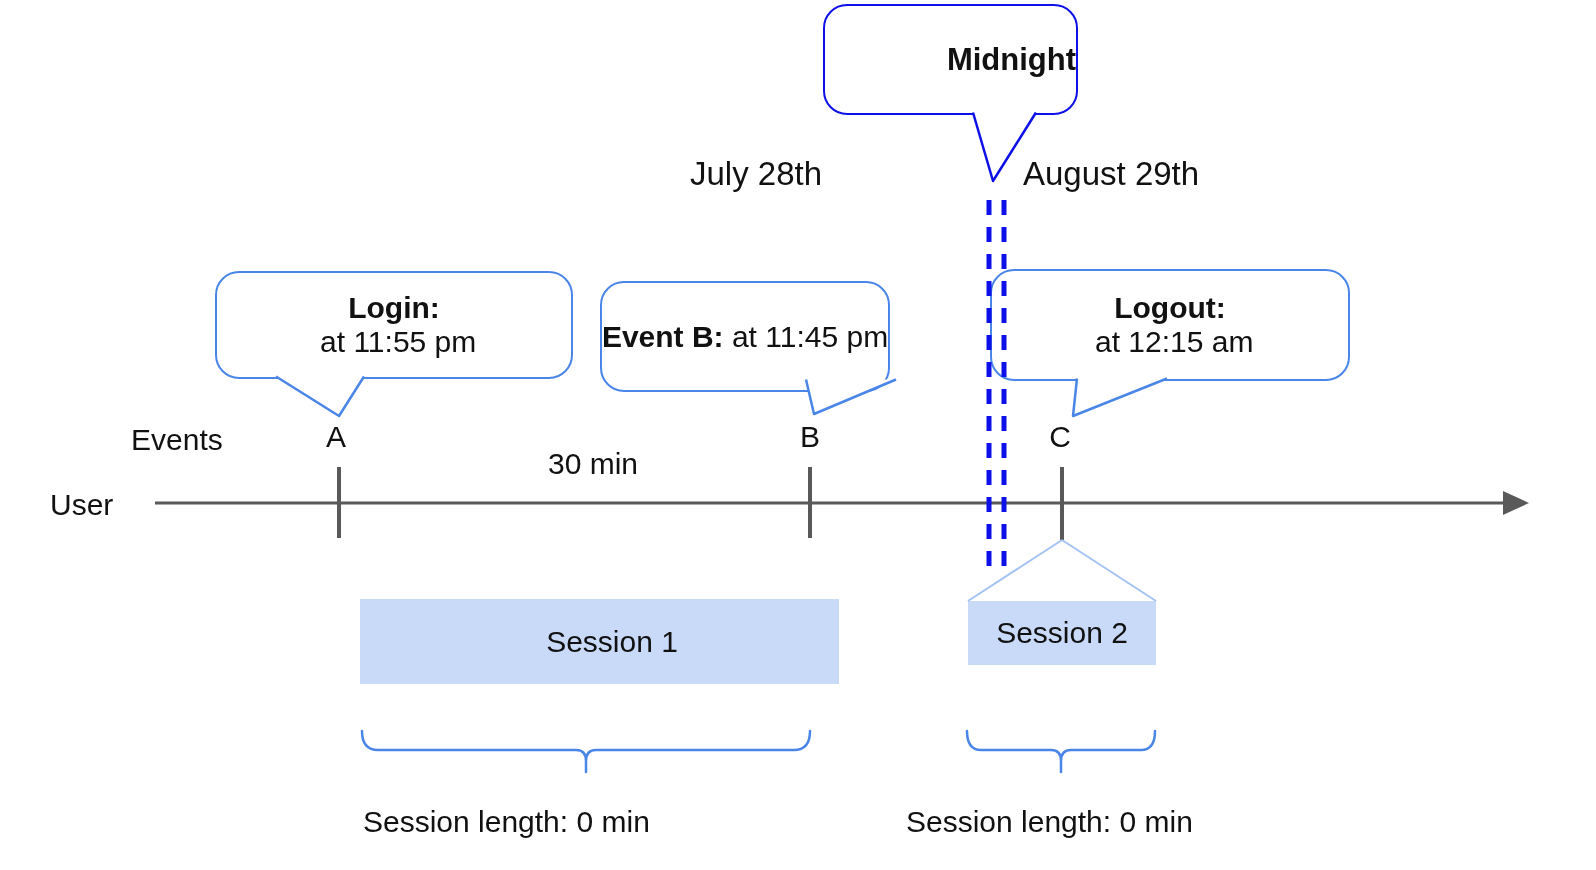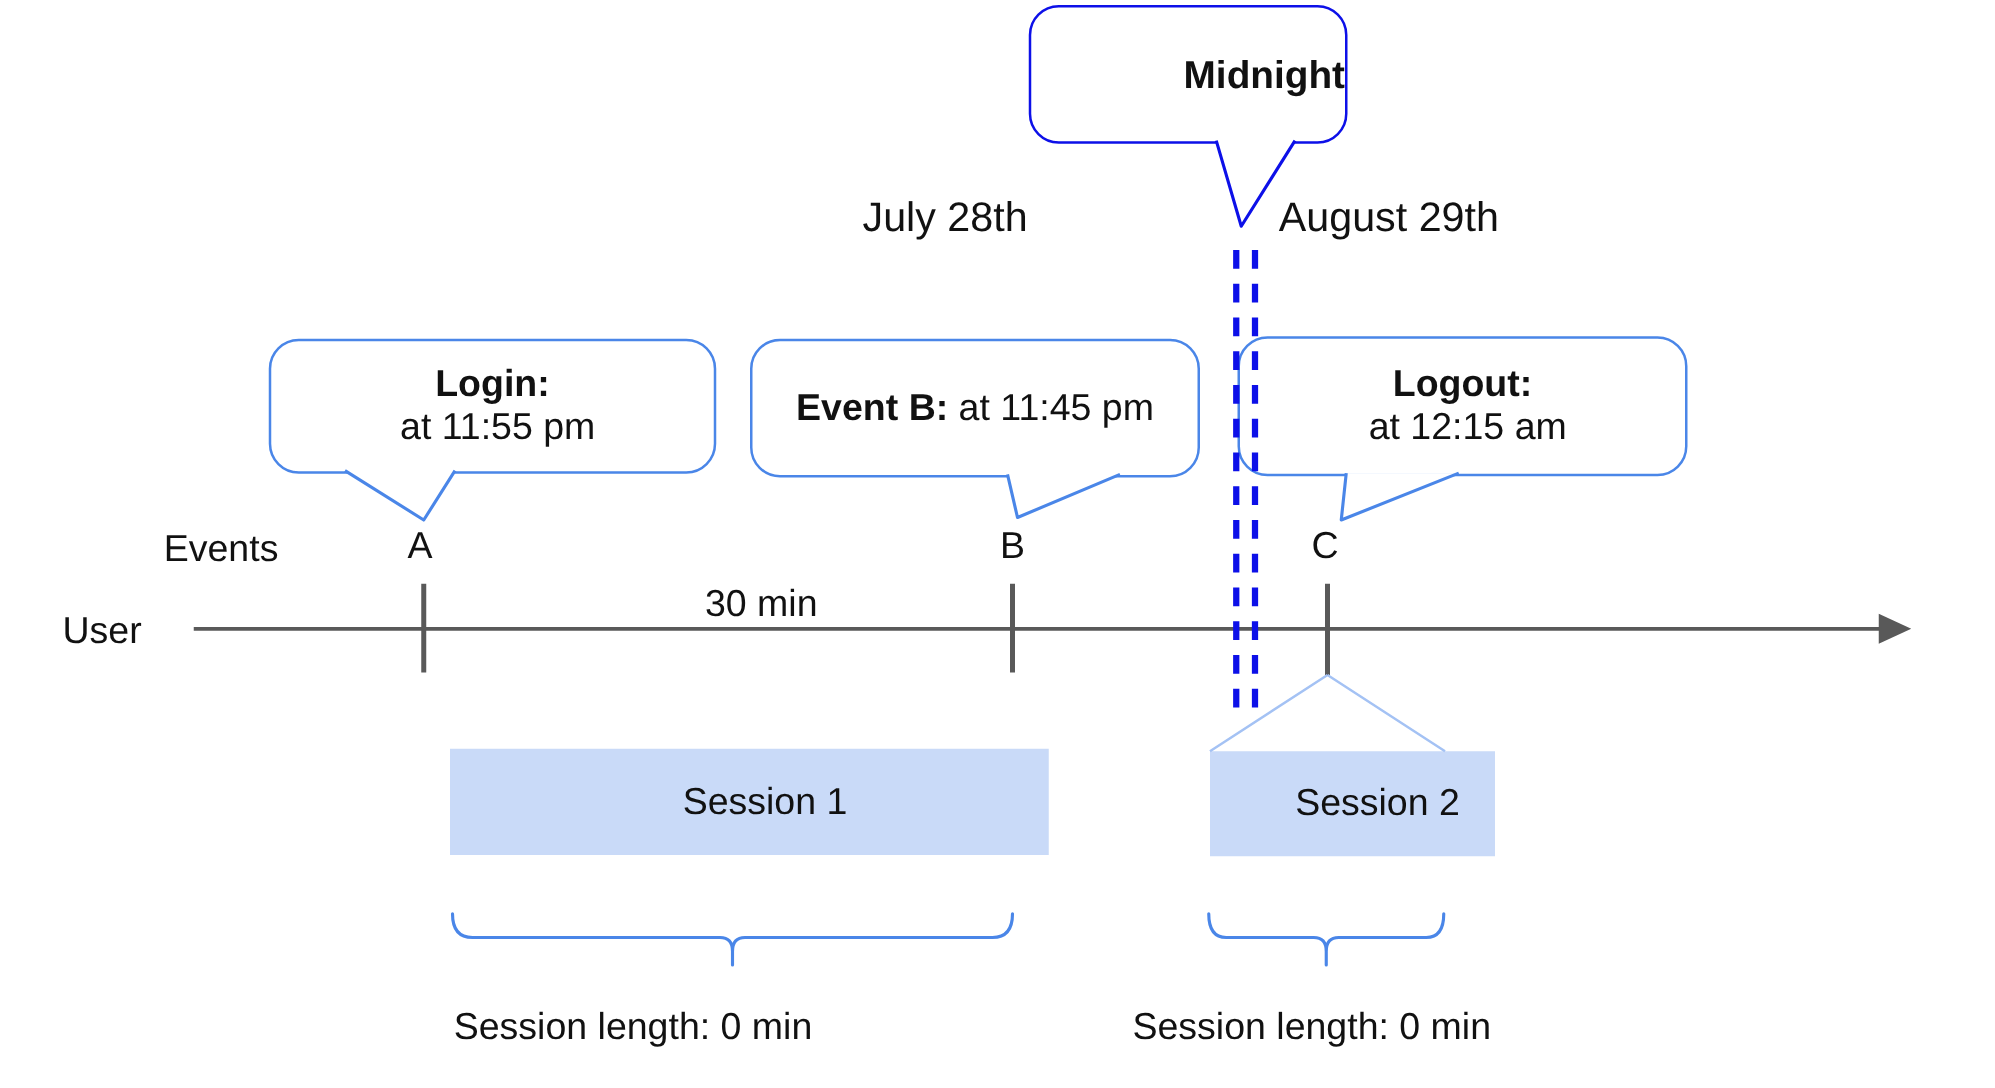--- a/index.html
+++ b/index.html
@@ -57,43 +57,43 @@
 
   <div class="callout midnight" style="left: 823px; top: 4px; width: 255px; height: 111px; border-color: rgb(13, 16, 232); justify-content: flex-end;">
     <span>Midnight</span>
   </div>
 
   <div class="callout" style="left: 215px; top: 271px; width: 358px; height: 108px; border-color: rgb(74, 134, 232); flex-direction: column;">
     <span class="b">Login:</span>
       <span> at 11:55 pm</span>
   </div>
 
-  <div class="callout" style="left: 600px; top: 271px; width: 360px; height: 111px; border-color: rgb(74, 134, 232);">
+  <div class="callout" style="left: 600px; top: 281px; width: 290px; height: 111px; border-color: rgb(74, 134, 232);">
     <span class="b">Event B:</span>
       <span> at 11:45 pm</span>
   </div>
 
   <div class="callout" style="left: 990px; top: 269px; width: 360px; height: 112px; border-color: rgb(74, 134, 232); flex-direction: column;">
     <span class="b">Logout:</span>
       <span> at 12:15 am</span>
   </div>
 
   <div class="lbl" style="left:131px; top:423px;">Events</div>
   <div class="lbl" style="left:50px; top:488px;">User</div>
 
   <div class="lbl ctr" style="left:336px; top:420px;">A</div>
   <div class="lbl ctr" style="left:810px; top:420px;">B</div>
   <div class="lbl ctr" style="left:1060px; top:420px;">C</div>
 
-  <div class="lbl ctr" style="left:593px; top:467px;margin-left:16px;">30 min</div>
+  <div class="lbl ctr" style="left:593px; top:447px;">30 min</div>
 
   <div class="session-box" style="left: 360px; top: 599px; width: 454px; height: 85px; background-color: rgb(201, 218, 248); padding-left: 25px;">
     <span>Session 1</span>
   </div>
-  <div class="session-box" style="left: 968px; top: 601px; width: 188px; height: 84px; background-color: rgb(201, 218, 248); padding-left: 40px;">
+  <div class="session-box" style="left: 968px; top: 601px; width: 188px; height: 64px; background-color: rgb(201, 218, 248);">
     <span>Session 2</span>
   </div>
 
   <div class="lbl" style="left:363px; top:805px;">Session length: 0 min</div>
   <div class="lbl" style="left:906px; top:805px;">Session length: 0 min</div>
 
   <svg id="shape-layer" width="1596" height="870" viewBox="0 0 1596 870">
 
     <line x1="155" y1="503" x2="1508" y2="503" stroke-width="3" stroke="#595959"></line>
     <polygon points="1503,491 1529,503 1503,515" fill="#595959"></polygon>

